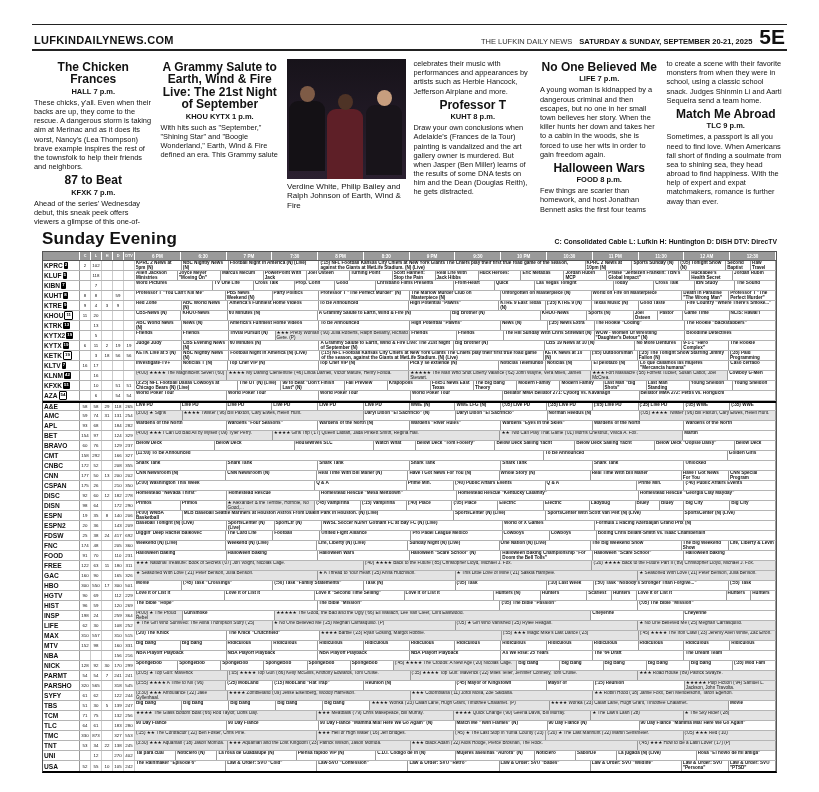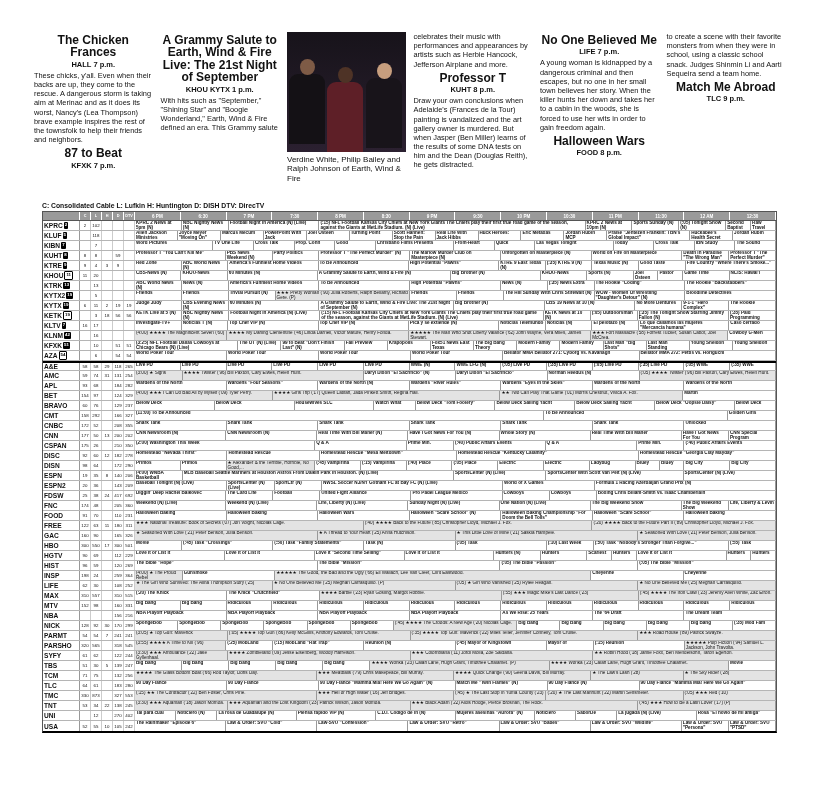--- a/index.html
+++ b/index.html
@@ -51,28 +51,37 @@
   .g-hdr{background:#9a9a9a;height:9px;border-bottom:1px solid #555;}
   .g-hdr .ch-cell{border-right:1px solid #fff;}
   .g-hdr .num-cell{color:#fff;font-weight:bold;font-size:3.8px;border-right:1px solid #fff;}
   .time-cell{flex:1;min-width:0;color:#fff;font-weight:bold;font-size:4.6px;display:flex;align-items:center;
              justify-content:center;border-right:1px solid #fff;box-sizing:border-box;overflow:hidden;}
 </style>
 </head>
 <body>
 
 <div class="page">
+  <div class="masthead">
+    <span class="site">LUFKINDAILYNEWS.COM</span>
+    <span class="mh-right">
+      <span class="paper-name">THE LUFKIN DAILY NEWS</span>
+      <span class="paper-date">SATURDAY &amp; SUNDAY, SEPTEMBER 20-21, 2025</span>
+      <span class="page-num">5E</span>
+    </span>
+  </div>
 
   <div class="articles" id="articles">
       <div class="art-col">
         <div class="art-title">The Chicken Frances</div>
         <div class="art-slug">HALL 7 p.m.</div>
         <div class="art-body">These chicks, y'all. Even when their backs are up, they come to the rescue. A dangerous storm is taking aim at Merinac and as it does its worst, Nancy's (Lea Thompson) brave example inspires the rest of the townsfolk to help their friends and neighbors.</div>
         <div class="art-title">87 to Beat</div>
         <div class="art-slug">KFXK 7 p.m.</div>
+        <div class="art-body">Ahead of the series' Wednesday debut, this sneak peek offers viewers a glimpse of this one-of-</div>
       </div>
       <div class="art-col">
         <div class="art-title">A Grammy Salute to Earth, Wind &amp; Fire Live: The 21st Night of September</div>
         <div class="art-slug">KHOU KYTX 1 p.m.</div>
         <div class="art-body">With hits such as "September," "Shining Star" and "Boogie Wonderland," Earth, Wind &amp; Fire defined an era. This Grammy salute</div>
       </div>
       <div class="art-col">
         <div class="photo">
           <span class="ph-torso t1"></span>
           <span class="ph-torso t2"></span>
@@ -88,29 +97,32 @@
         <div class="art-title">Professor T</div>
         <div class="art-slug">KUHT 8 p.m.</div>
         <div class="art-body">Draw your own conclusions when Adelaide's (Frances de la Tour) painting is vandalized and the art gallery owner is murdered. But when Jasper (Ben Miller) learns of the results of some DNA tests on him and the Dean (Douglas Reith), he gets distracted.</div>
       </div>
       <div class="art-col">
         <div class="art-title">No One Believed Me</div>
         <div class="art-slug">LIFE 7 p.m.</div>
         <div class="art-body">A young woman is kidnapped by a dangerous criminal and then escapes, but no one in her small town believes her story. When the killer hunts her down and takes her to a cabin in the woods, she is forced to use her wits in order to gain freedom again.</div>
         <div class="art-title">Halloween Wars</div>
         <div class="art-slug">FOOD 8 p.m.</div>
+        <div class="art-body">Few things are scarier than homework, and host Jonathan Bennett asks the first four teams</div>
       </div>
       <div class="art-col">
         <div class="art-body">to create a scene with their favorite monsters from when they were in school, using a classic school snack. Judges Shinmin Li and Aarti Sequeira send a team home.</div>
         <div class="art-title">Match Me Abroad</div>
         <div class="art-slug">TLC 9 p.m.</div>
+        <div class="art-body">Sometimes, a passport is all you need to find love. When Americans fall short of finding a soulmate from sea to shining sea, they head abroad to find happiness. With the help of expert and expat matchmakers, romance is further away than ever.</div>
       </div>
     </div>
 
   <div class="grid-bar">
+    <span class="grid-title">Sunday Evening</span>
     <span class="grid-legend">C: Consolidated Cable  L: Lufkin  H: Huntington  D: DISH  DTV: DirecTV</span>
   </div>
 
   <div class="tv-grid" id="grid">
       <div class="g-row g-hdr">
         <div class="ch-cell"></div>
         <div class="num-cell">C</div>
         <div class="num-cell">L</div>
         <div class="num-cell">H</div>
         <div class="num-cell">D</div>

